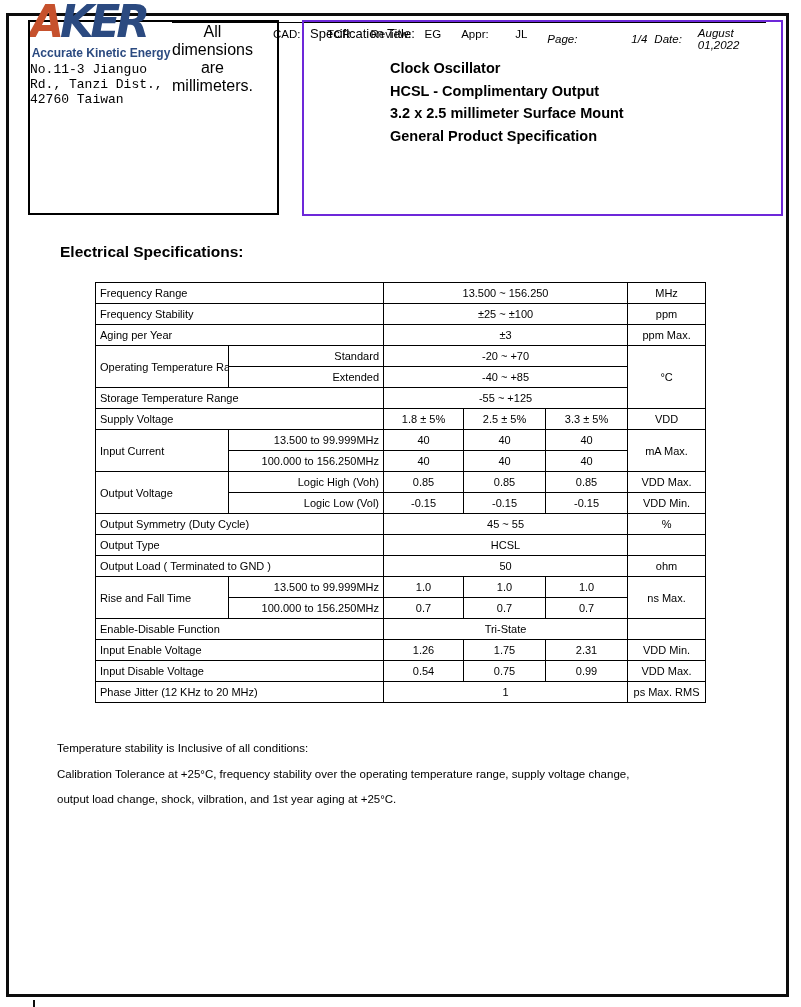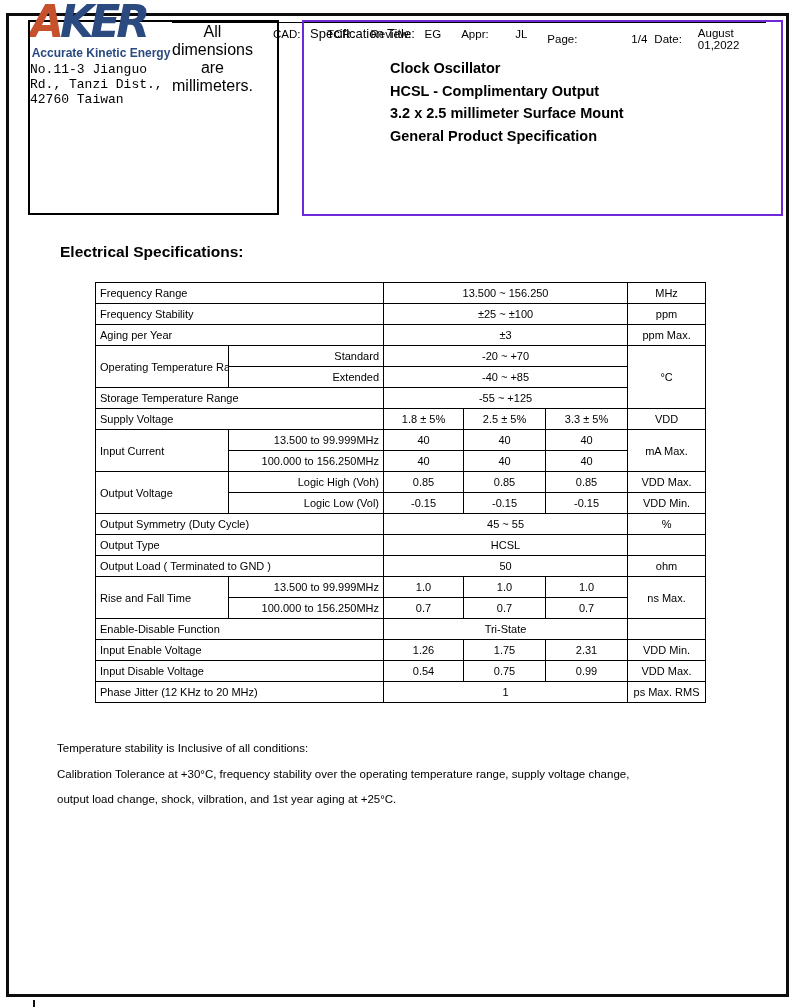--- a/index.html
+++ b/index.html
@@ -20,21 +20,21 @@
     border:2px solid #000; display:flex; 
   }
   .logo-block { height:87px; display:flex; flex-direction:column; align-items:center; justify-content:flex-end; padding-bottom:2px; }
   .logo-mark { line-height:1; }
   .logo-tagline { font-size:12px; font-weight:bold; color:#2b4a80; margin-top:1px; }
   .company-address { font-size:13px; margin-top:2px;font-family:Liberation Mono, monospace; }
   .dims-row { height:20px; border-top:1px solid #000; text-align:center; font-size:16px; line-height:18px; }
   .field-row { height:22px; border-top:1px solid #000; display:flex; align-items:center; font-size:11.5px; }
   .field-row .lbl { width:44px; padding-left:20px; }
   .field-row .val { padding-left:30px; }
-  .page-row { padding:16px; }
+  .page-row { padding:16px;font-style:italic; }
   .page-cell { width:104px; height:100%; display:flex; align-items:center; }
   .page-cell .lbl { width:44px; padding-left:4px; }
   .page-cell .val { margin-left:22px; }
   .date-cell { flex:1; height:100%; border-left:1px solid #000; display:flex; align-items:center; }
   .date-cell .lbl { padding-left:6px; }
   .date-cell .val { padding-left:16px; }
 
   
   .right-box {
     position:absolute; left:302px; top:20px; width:481px; height:196px;
@@ -243,15 +243,15 @@
   <tr>
     <td class="p" colspan="2">Phase Jitter (12 KHz to 20 MHz)</td>
     <td class="v" colspan="3">1</td>
     <td class="u">ps Max. RMS</td>
   </tr>
 </tbody>
   </table>
 
 <div class="notes">
   <div>Temperature stability is Inclusive of all conditions:</div>
-  <div>Calibration Tolerance at +30°C, frequency stability over the operating temperature range, supply voltage change,</div>
+  <div>Calibration Tolerance at +25°C, frequency stability over the operating temperature range, supply voltage change,</div>
   <div>output load change, shock, vilbration, and 1st year aging at +25°C.</div>
 </div>
 
 </body></html>

